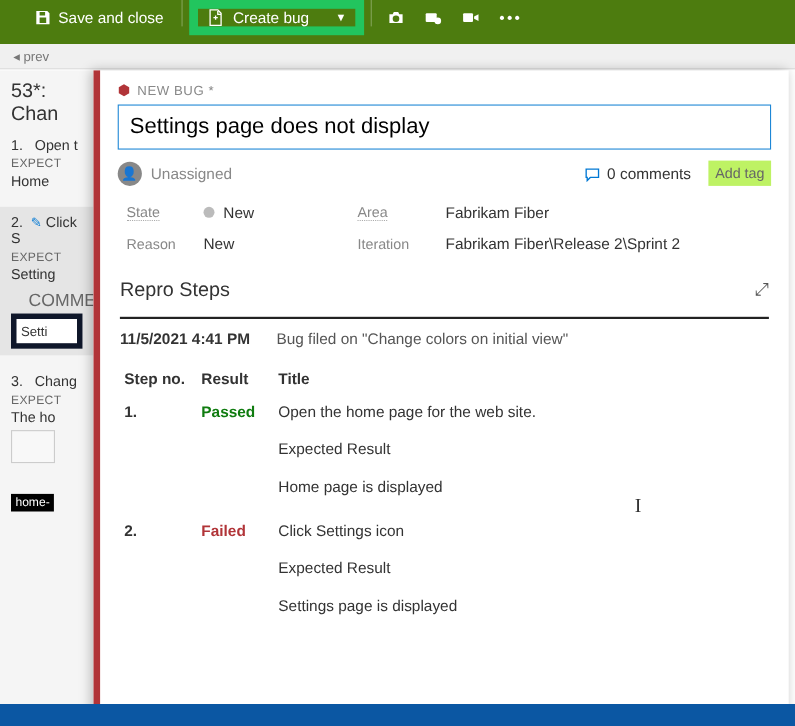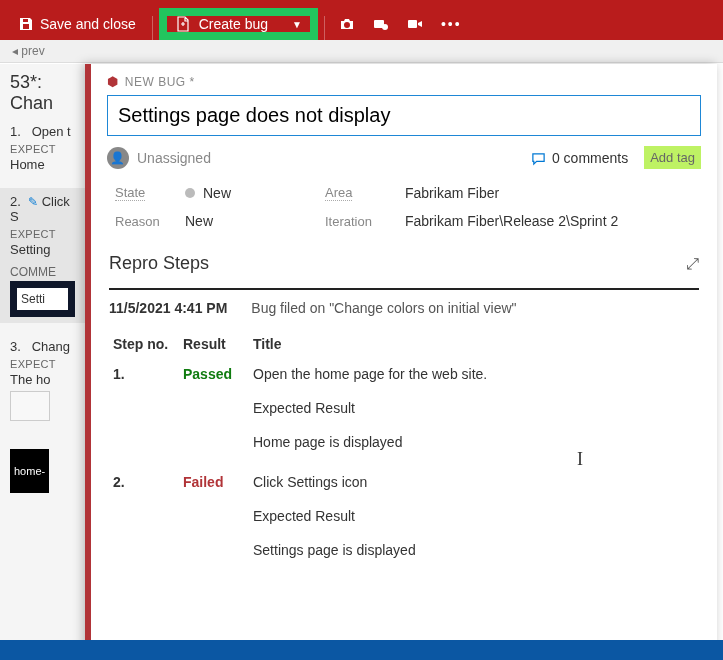--- a/index.html
+++ b/index.html
@@ -7,26 +7,26 @@
       font-family: "Segoe UI", Tahoma, sans-serif;
       font-size: 14px;
       color: #333;
       background: #fff;
       width: 723px;
       height: 660px;
       overflow: hidden;
       position: relative;
     }
     .toolbar {
-      background: #b91c1c;
+      background: #4d7c0f;
       color: #fff;
       height: 40px;
       display: flex;
-      align-items: flex-end;
-      padding: 0 8px;
+      align-items: flex-start;
+      padding: 0 21px;
       gap: 2px;
     }
     .toolbar-btn {
       display: flex;
       align-items: center;
       gap: 6px;
       padding: 6px 10px;
       height: 32px;
       cursor: pointer;
       font-size: 14px;
@@ -68,23 +68,23 @@
       padding: 8px 10px;
       font-size: 13px;
       color: #333;
     }
     .left-title { font-size: 18px; margin-bottom: 10px; }
     .step-item { margin-bottom: 16px; }
     .step-item.active { background: #e5e5e5; margin-left:-10px; margin-right:-10px; padding:6px 10px;}
     .step-no { display:inline-block; width:18px; }
     .step-label-small { font-size:11px; color:#666; text-transform:uppercase; letter-spacing:0.3px; margin-top:4px;}
     .step-text { font-size:13px; margin-top:2px; }
-    .comm-label { font-size:12px; color:#666; margin-top:8px;}
-    .comm-box { border:7px solid #0f172a; background:#fff; padding:4px; font-size:12px; margin-top:2px;}
-    .black-tag { background:#000; color:#fff; font-size:11px; padding:16px 4px; display:inline-block; margin-top:12px;}
+    .comm-label { font-size:16px; color:#666; margin-top:8px;margin-left:16px;}
+    .comm-box { border:5px solid #0f172a; background:#fff; padding:4px; font-size:12px; margin-top:2px;}
+    .black-tag { background:#000; color:#fff; font-size:11px; padding:2px 4px; display:inline-block; margin-top:12px;}
     .pencil{color:#0078d4; font-size:12px;}
 
     .bug-panel {
       position: absolute;
       left: 85px;
       top: 64px;
       right: 6px;
       bottom: 6px;
       background: #fff;
       box-shadow: -2px 0 10px rgba(0,0,0,0.25);

